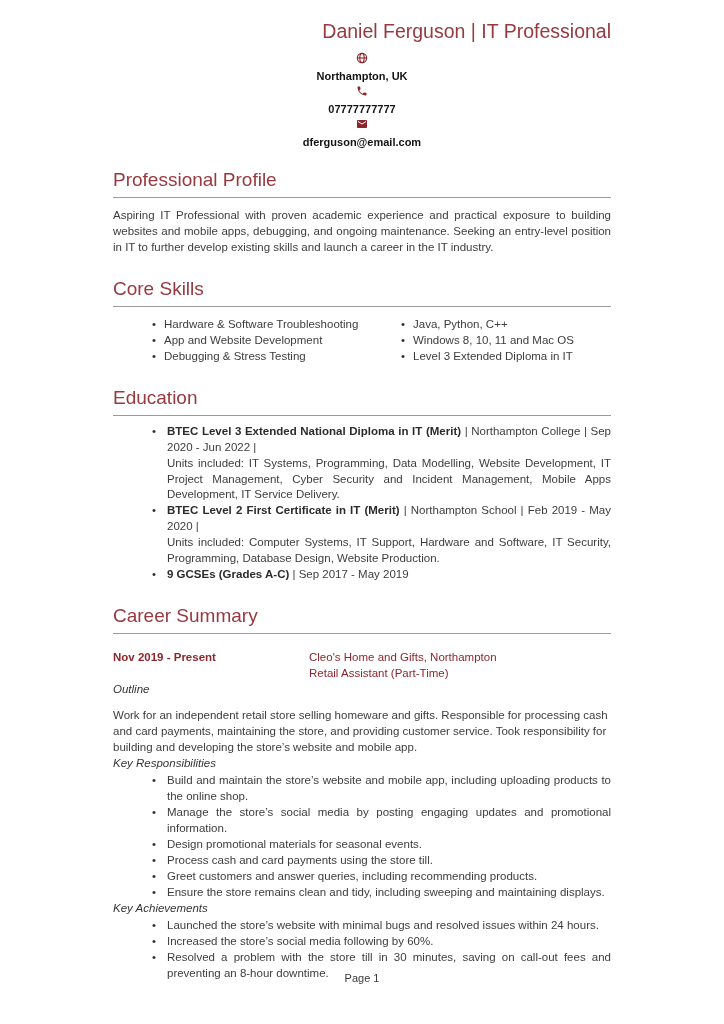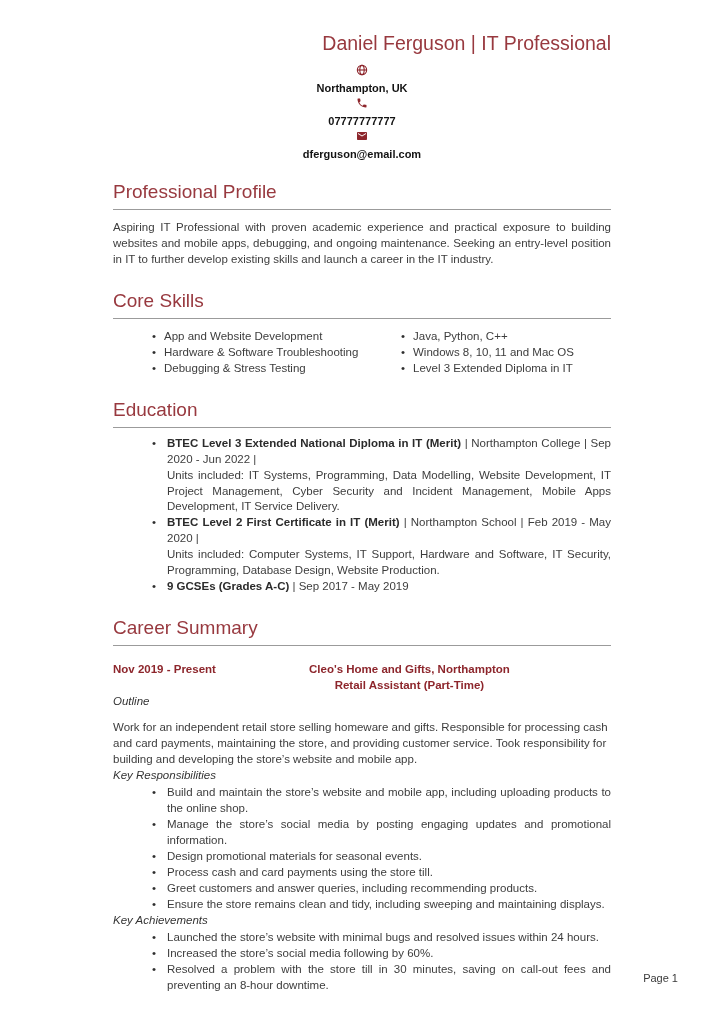--- a/index.html
+++ b/index.html
@@ -1,21 +1,21 @@
 <!DOCTYPE html>
 <html><head>
 <meta charset="utf-8">
 <style>
   * { box-sizing: border-box; }
   html, body { margin: 0; padding: 0; background: #ffffff; }
   .page {
     width: 632px;
     height: 1024px;
     margin: 0 auto;
-    padding: 32px 67px 0 67px;
+    padding: 20px 67px 0 67px;
     position: relative;
     background: #ffffff;
     font-family: "Liberation Sans", sans-serif;
     font-size: 11.5px;
     line-height: 1.39;
     color: #3d3d3d;
     overflow: hidden;
   }
   
   .doc-title {
@@ -60,31 +60,31 @@
   
   .skills-grid { display: grid; grid-template-columns: 1fr 1fr; margin-top: 10px; }
   .skills-grid ul.blist li { padding-left: 14px; text-align: left; }
   .skills-col2 { padding-left: 45px; }
   
   .edu-list { margin-top: 8px !important; }
   .edu-bold { font-weight: 700; color: #2b2b2b; }
   
   .job-head { display: flex; margin-top: 16px; }
   .job-dates { width: 196px; flex: 0 0 auto; font-weight: 700; color: #8d262c; }
-  .job-emp-role { font-weight: 700; color: #8d262c; text-align: center; }
+  .job-emp-role { font-weight: 400; color: #8d262c; }
   .ital-label { font-style: italic; margin-top: 0; color: #343434; }
   .job-outline { margin: 10px 0 0 0; }
   .resp-list, .ach-list { margin-top: 1px !important; }
   
   .page-footer {
     position: absolute;
     bottom: 38px;
     left: 0;
     width: 100%;
-    text-align: right;
+    text-align: center;
     font-size: 11px;
     color: #3a3a3a;
   }
 </style>
 </head>
 <body>
 
 <div class="page">
 
   <header>
@@ -115,22 +115,22 @@
 
   <section>
     <h2 class="sec-heading">Professional Profile</h2>
     <p class="profile-text">Aspiring IT Professional with proven academic experience and practical exposure to building websites and mobile apps, debugging, and ongoing maintenance. Seeking an entry-level position in IT to further develop existing skills and launch a career in the IT industry.</p>
   </section>
 
   <section>
     <h2 class="sec-heading mt-lg">Core Skills</h2>
     <div class="skills-grid">
       <ul class="blist">
+        <li>Hardware &amp; Software Troubleshooting</li>
         <li>App and Website Development</li>
-        <li>Hardware &amp; Software Troubleshooting</li>
         <li>Debugging &amp; Stress Testing</li>
       </ul>
       <ul class="blist skills-col2">
         <li>Java, Python, C++</li>
         <li>Windows 8, 10, 11 and Mac OS</li>
         <li>Level 3 Extended Diploma in IT</li>
       </ul>
     </div>
   </section>
 

